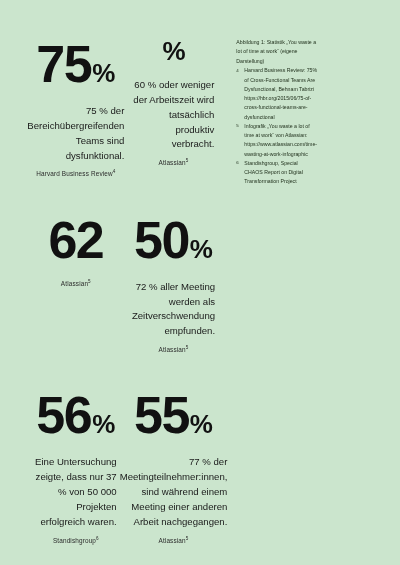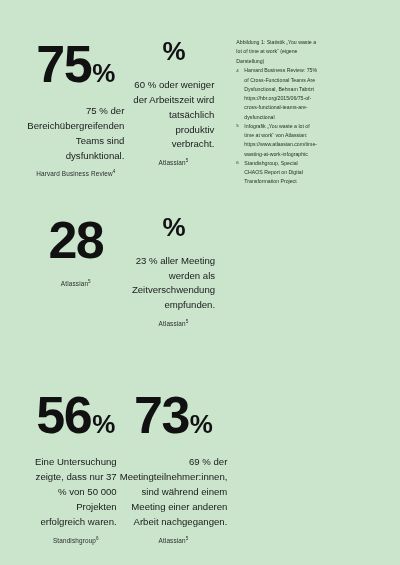--- a/index.html
+++ b/index.html
@@ -155,55 +155,56 @@
         <span class="stat-unit">%</span>
       </div>
       <p class="stat-desc">60 % oder weniger der Arbeitszeit wird tatsächlich produktiv verbracht.</p>
       <div class="stat-source">
         <span>Atlassian</span><span class="stat-source-mark">5</span>
       </div>
     </div>
 
     <div class="stat-cell">
       <div class="stat-figure">
-        <span class="stat-number">28</span>
-
-      </div>
-      <div class="stat-source">
-        <span>Atlassian</span><span class="stat-source-mark">5</span>
-      </div>
-    </div>
-
-    <div class="stat-cell">
-      <div class="stat-figure">
-        <span class="stat-unit">%</span>
-      </div>
-      <p class="stat-desc">23 % aller Meeting werden als Zeitverschwendung empfunden.</p>
+        <span class="stat-number">62</span>
+
+      </div>
+      <div class="stat-source">
+        <span>Atlassian</span><span class="stat-source-mark">5</span>
+      </div>
+    </div>
+
+    <div class="stat-cell">
+      <div class="stat-figure">
+        <span class="stat-number">50</span>
+        <span class="stat-unit">%</span>
+      </div>
+      <p class="stat-desc">72 % aller Meeting werden als Zeitverschwendung empfunden.</p>
       <div class="stat-source">
         <span>Atlassian</span><span class="stat-source-mark">5</span>
       </div>
     </div>
 
     <div class="stat-cell">
       <div class="stat-figure">
         <span class="stat-number">56</span>
         <span class="stat-unit">%</span>
       </div>
       <p class="stat-desc">Eine Untersuchung zeigte, dass nur 37 % von 50 000 Projekten erfolgreich waren.</p>
       <div class="stat-source">
         <span>Standishgroup</span><span class="stat-source-mark">6</span>
       </div>
     </div>
 
     <div class="stat-cell">
       <div class="stat-figure">
-        <span class="stat-number">73</span>
-        <span class="stat-unit">%</span>
-      </div>
-      <p class="stat-desc">69 % der Meetingteilnehmer:innen, sind während einem Meeting einer anderen Arbeit nachgegangen.</p>
+        <span class="stat-number">55</span>
+        <span class="stat-unit">%</span>
+      </div>
+      <p class="stat-desc">77 % der Meetingteilnehmer:innen, sind während einem Meeting einer anderen Arbeit nachgegangen.</p>
       <div class="stat-source">
         <span>Atlassian</span><span class="stat-source-mark">5</span>
       </div>
     </div>
 
   </div>
 
   <div class="spacer"></div>
 
   <div class="footnotes">

